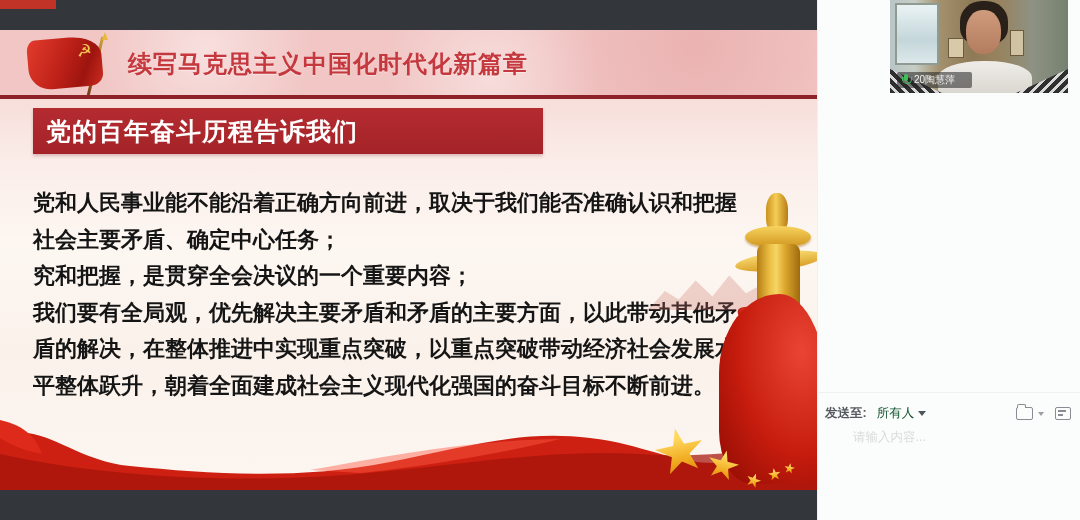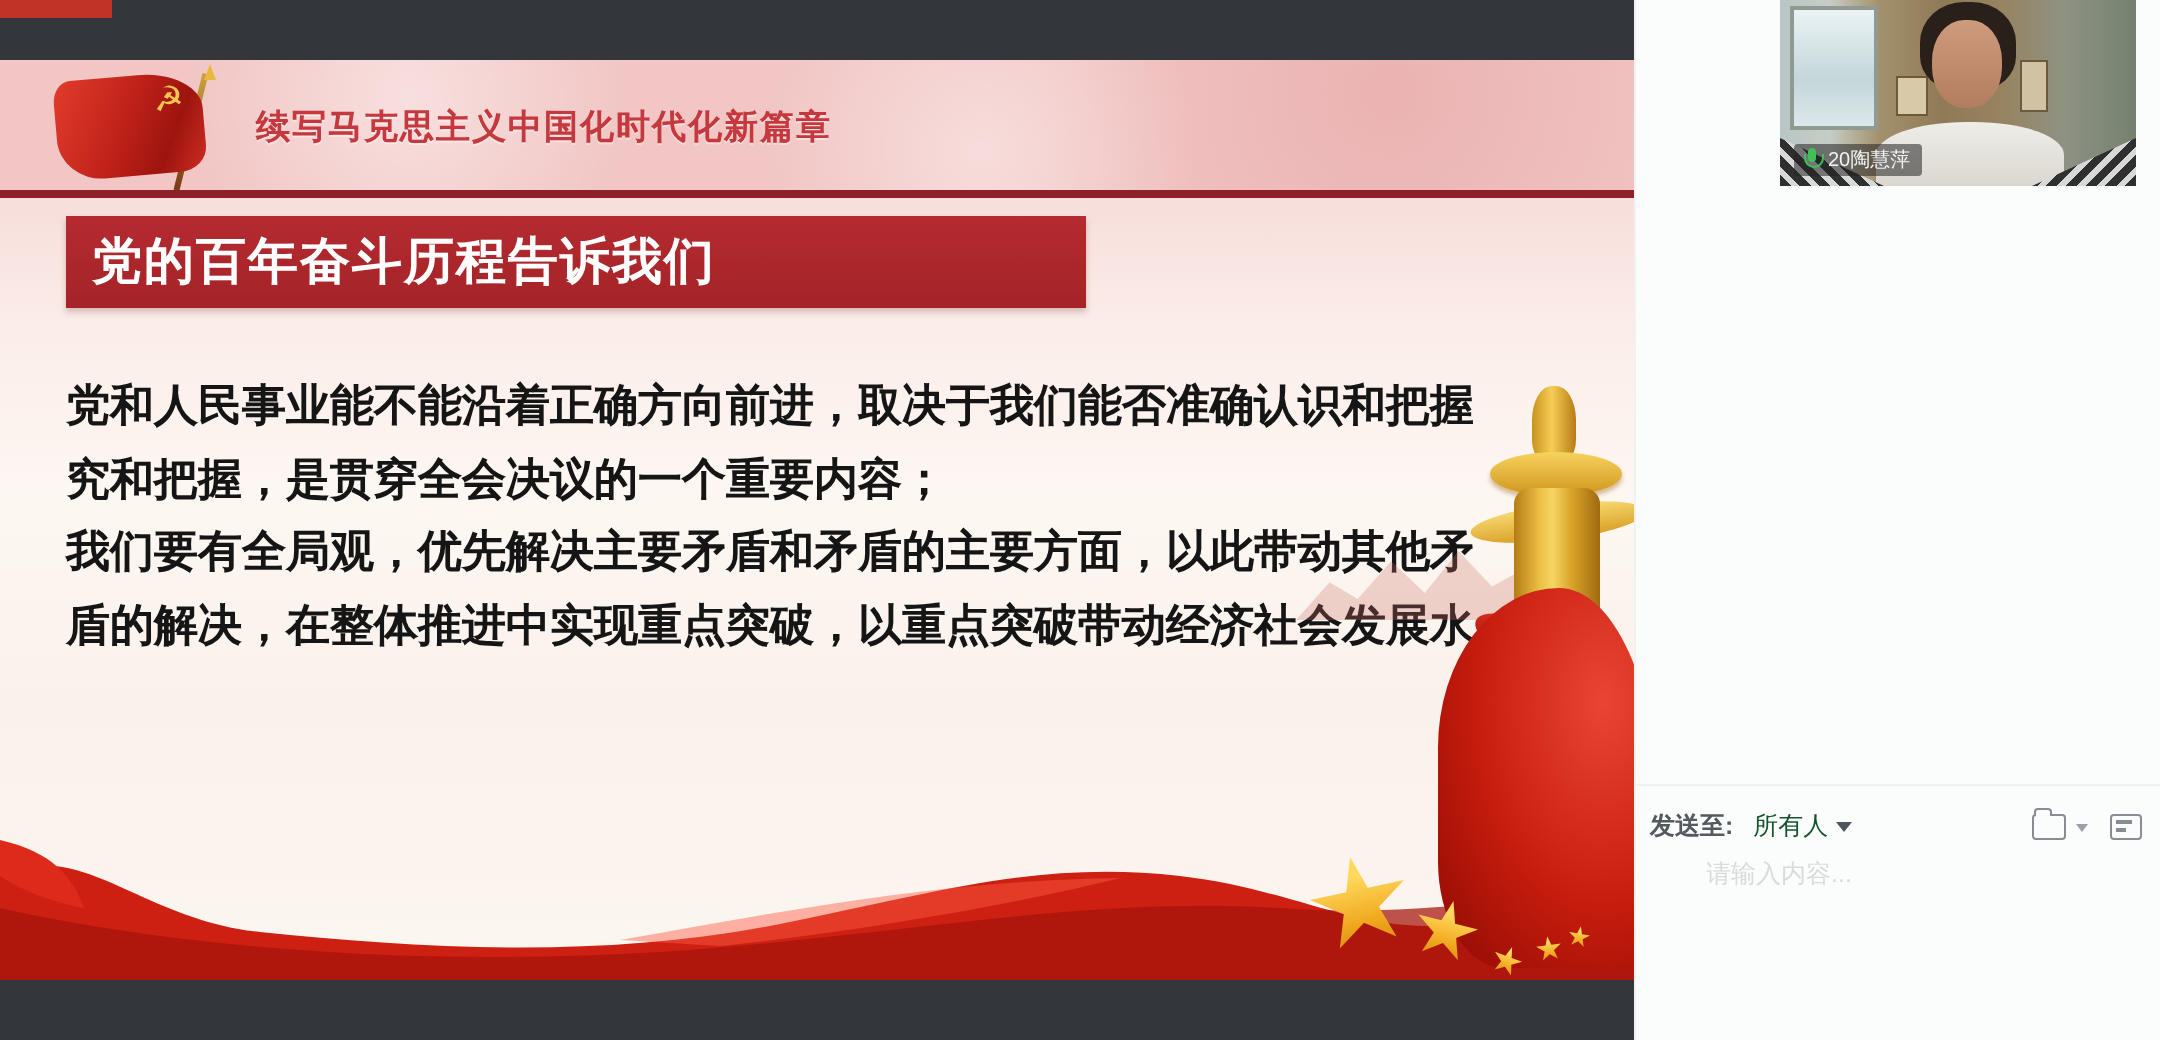--- a/index.html
+++ b/index.html
@@ -19,21 +19,21 @@
 
   
   .banner { position:absolute; left:0; top:0; width:817px; height:65px;
             background:#f1c6c4;
             background-image:radial-gradient(circle at 25% 30%, rgba(255,255,255,.45), transparent 18%),
                              radial-gradient(circle at 60% 70%, rgba(255,255,255,.4), transparent 22%),
                              radial-gradient(circle at 85% 25%, rgba(228,160,160,.5), transparent 25%); }
   .banner-underline { position:absolute; left:0; top:65px; width:817px; height:4px;
                       background:#8e2027; }
   .banner-title { position:absolute; left:128px; top:0; height:65px; line-height:68px;
-                  font-size:17px; font-weight:bold; color:#c4383e; letter-spacing:1px;
+                  font-size:24px; font-weight:bold; color:#c4383e; letter-spacing:1px;
                   text-shadow:0 1px 0 rgba(255,255,255,.4); }
 
   
   .flag { position:absolute; left:26px; top:2px; width:110px; height:62px; }
   .flag-pole { position:absolute; left:68px; top:4px; width:3px; height:60px;
                background:linear-gradient(180deg,#caa23c,#7a3b18); transform:rotate(14deg); }
   .flag-tip { position:absolute; left:76px; top:0; width:6px; height:8px;
               background:#e8b93c; clip-path:polygon(50% 0,100% 100%,0 100%); }
   .flag-cloth { position:absolute; left:2px; top:6px; width:74px; height:50px;
                 background:linear-gradient(115deg,#e23c2d 0%,#c02219 45%,#9d140f 75%,#cf2e22 100%);
@@ -120,21 +120,21 @@
   .v-face { position:absolute; left:76px; top:10px; width:35px; height:44px;
             background:linear-gradient(180deg,#cf9b7d,#b37c5f); border-radius:46%; }
   .v-shirt { position:absolute; left:48px; bottom:-2px; width:94px; height:34px;
              background:linear-gradient(180deg,#efede8,#d9d6cf); border-radius:48% 48% 0 0; }
   .v-corner { position:absolute; bottom:0; width:52px; height:24px;
               background:repeating-linear-gradient(45deg,#2f2f2f 0 4px,#d8d8d8 4px 7px); }
   .v-corner.left  { left:0;  clip-path:polygon(0 0,0 100%,100% 100%); }
   .v-corner.right { right:0; clip-path:polygon(100% 0,100% 100%,0 100%);
                     background:repeating-linear-gradient(-45deg,#2f2f2f 0 4px,#d8d8d8 4px 7px); }
   .name-badge { position:absolute; left:7px; bottom:5px; height:16px;
-                display:flex; align-items:center; gap:4px; padding:0 6px 0 4px;
+                display:flex; align-items:center; gap:4px; padding:0 17px 0 4px;
                 background:rgba(35,35,35,.55); border-radius:2px;
                 color:#f2f2f2; font-size:10px; }
   .mic-icon { position:relative; width:9px; height:12px; }
   .mic-icon::before { content:''; position:absolute; left:2.5px; top:0;
                       width:4px; height:7px; background:#3fc157; border-radius:2px; }
   .mic-icon::after { content:''; position:absolute; left:0.5px; top:3px;
                      width:8px; height:6px; border:1.5px solid #3fc157; border-top:none;
                      border-radius:0 0 8px 8px; }
 
   
@@ -183,23 +183,25 @@
           </div>
         </div>
         <div class="banner-title">续写马克思主义中国化时代化新篇章</div>
       </div>
       <div class="banner-underline"></div>
 
       <div class="section-title">党的百年奋斗历程告诉我们</div>
 
       <div class="body-text">
         <div class="line">党和人民事业能不能沿着正确方向前进，取决于我们能否准确认识和把握</div>
+        <div class="line">社会主要矛盾、确定中心任务；</div>
         <div class="line">究和把握，是贯穿全会决议的一个重要内容；</div>
         <div class="line">我们要有全局观，优先解决主要矛盾和矛盾的主要方面，以此带动其他矛</div>
         <div class="line">盾的解决，在整体推进中实现重点突破，以重点突破带动经济社会发展水</div>
+        <div class="line">平整体跃升，朝着全面建成社会主义现代化强国的奋斗目标不断前进。</div>
       </div>
 
       <div class="mountain"></div>
 
       <div class="pillar-knob"></div>
       <div class="pillar-cap"></div>
       <div class="pillar-wing"></div>
       <div class="pillar-body"></div>
       <div class="pillar-band1"></div>
       <div class="pillar-band2"></div>

